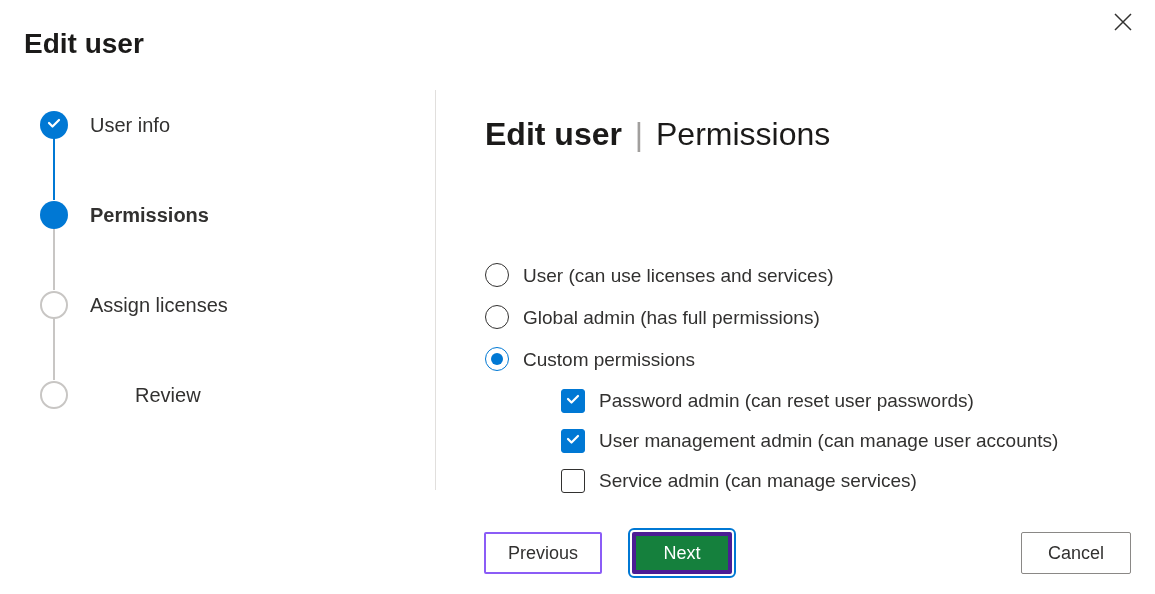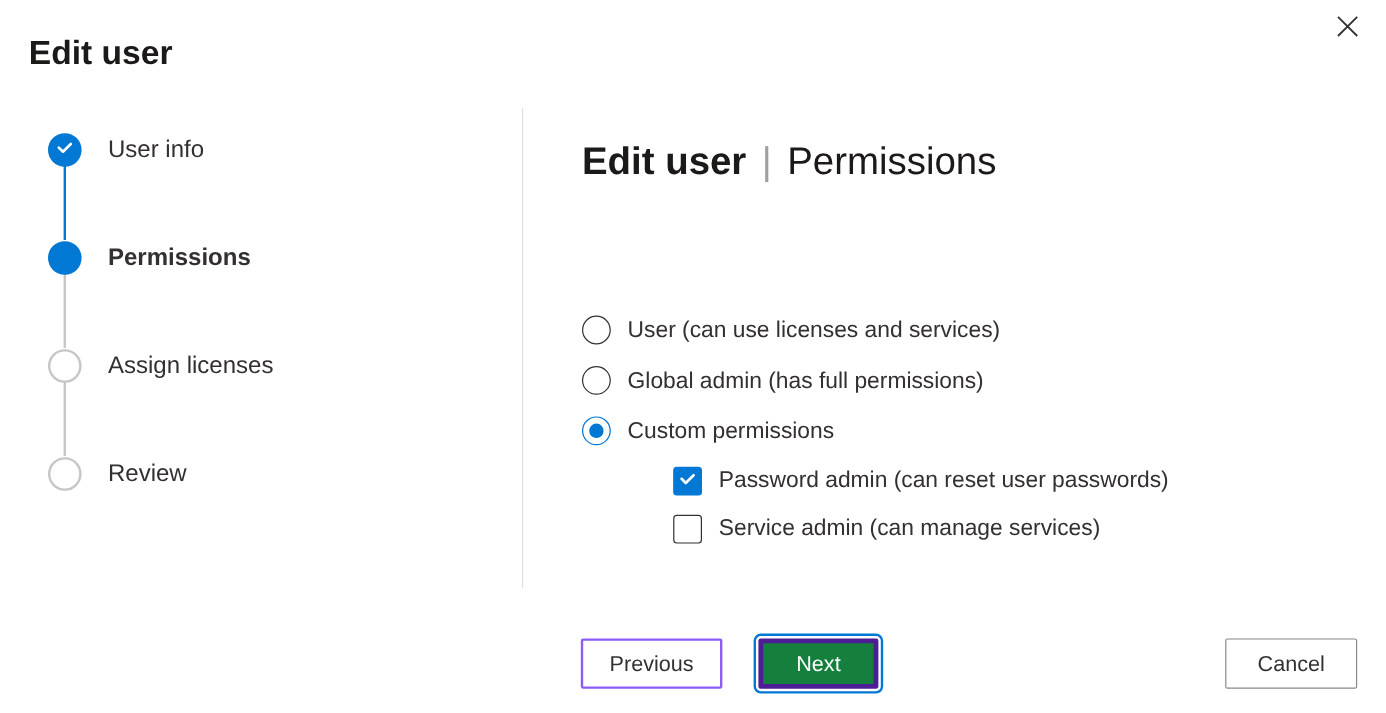--- a/index.html
+++ b/index.html
@@ -43,20 +43,21 @@
     }
     .step {
       display: flex;
       align-items: center;
       position: relative;
       height: 30px;
       margin-bottom: 60px;
     }
     .step:last-child {
       margin-bottom: 0;
+      gap: 45px;
     }
     .step-circle {
       width: 28px;
       height: 28px;
       border-radius: 50%;
       display: flex;
       align-items: center;
       justify-content: center;
       flex-shrink: 0;
       z-index: 2;
@@ -301,20 +302,30 @@
           <div class="checkbox-box checked">
             <span>
               <svg width="16" height="16" viewBox="0 0 16 16">
                   <path d="M3 8 L6.5 11.5 L13 5" stroke="#ffffff" stroke-width="2.2" fill="none" stroke-linecap="round" stroke-linejoin="round"></path>
                 </svg>
             </span>
           </div>
           <span class="checkbox-label">Password admin (can reset user passwords)</span>
         </div>
 
+        <div class="checkbox-item">
+          <div class="checkbox-box checked">
+            <span>
+              <svg width="16" height="16" viewBox="0 0 16 16">
+                  <path d="M3 8 L6.5 11.5 L13 5" stroke="#ffffff" stroke-width="2.2" fill="none" stroke-linecap="round" stroke-linejoin="round"></path>
+                </svg>
+            </span>
+          </div>
+          <span class="checkbox-label">User management admin (can manage user accounts)</span>
+        </div>
 
         <div class="checkbox-item">
           <div class="checkbox-box"></div>
           <span class="checkbox-label">Service admin (can manage services)</span>
         </div>
 
       </div>
 
     </div>
   </div>

